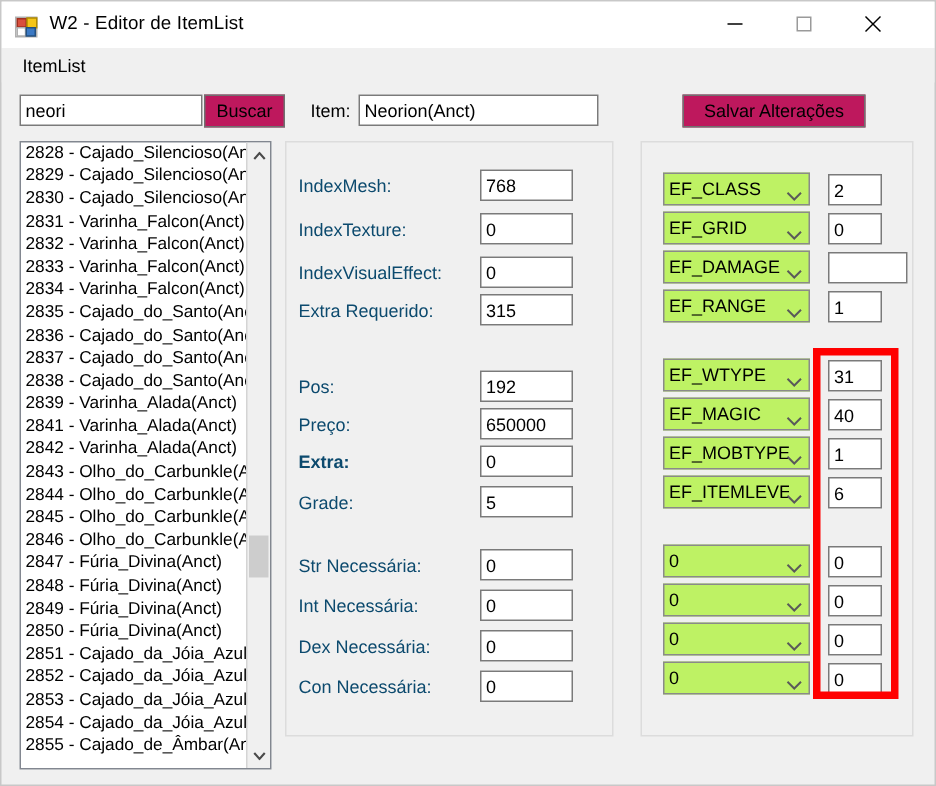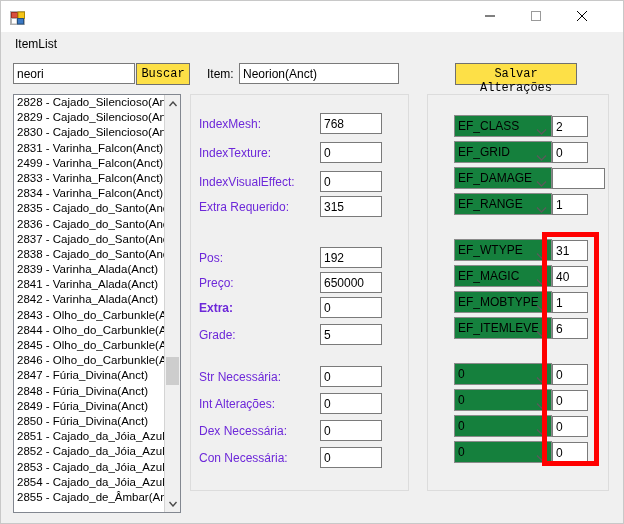--- a/index.html
+++ b/index.html
@@ -79,22 +79,22 @@
     font-family: "Liberation Sans", sans-serif;
     font-size: 12px;
     color: #000;
     padding: 1px 3px;
     outline: none;
   }
   .btn {
     position: absolute;
     box-sizing: border-box;
     border: 1px solid #707070;
-    background: #fde047;
-    font-family: Liberation Mono, monospace;
+    background: #be185d;
+    font-family: Liberation Sans, sans-serif;
     font-size: 12px;
     color: #000;
     cursor: default;
     text-align: center;
   }
   .btn-buscar {
     left: 135px; top: 62px;
     width: 54px; height: 22px;
   }
   .btn-salvar {
@@ -186,46 +186,46 @@
     width: 219px; height: 397px;
   }
   .panel-right {
     left: 426px; top: 93px;
     width: 182px; height: 397px;
   }
 
   .flabel {
     position: absolute;
     font-size: 12px;
-    color: #6d28d9;
+    color: #0c4a6e;
     white-space: nowrap;
     text-align: right;
   }
   .ftext {
     position: absolute;
     box-sizing: border-box;
     border: 1px solid #7a7a7a;
     background: #ffffff;
     font-family: "Liberation Sans", sans-serif;
     font-size: 12px;
     color: #000;
     padding: 1px 3px;
     height: 21px;
     outline: none;
   }
   .ftext-mid { left: 319px; width: 62px; }
   .ftext-right { left: 551px; width: 36px; }
 
   .fselect {
     position: absolute;
-    left: 453px;
+    left: 441px;
     width: 98px; height: 22px;
     box-sizing: border-box;
     border: 1px solid #8a8a8a;
-    background: #15803d;
+    background: #bef264;
     cursor: default;
   }
   .fselect .txt {
     position: absolute;
     left: 3px; top: 3px;
     font-size: 12px;
     color: #000;
     white-space: nowrap;
     overflow: hidden;
     width: 80px;
@@ -253,20 +253,21 @@
   <div class="titlebar">
     <div class="title-icon">
       <svg width="16" height="16" viewBox="0 0 16 16">
         <rect x="0.5" y="1.5" width="14" height="13" fill="#ffffff" stroke="#b0b0b0"></rect>
         <rect x="1.5" y="2.5" width="6" height="5.5" fill="#d94f3d" stroke="#a03020"></rect>
         <rect x="8" y="2" width="6.5" height="6.5" fill="#f5c518" stroke="#b08a00"></rect>
         <rect x="1.5" y="8.5" width="5.5" height="5.5" fill="#ffffff" stroke="#b0b0b0"></rect>
         <rect x="7.5" y="8.5" width="6" height="5.5" fill="#3b79c4" stroke="#24507f"></rect>
       </svg>
     </div>
+    <div class="title-text">W2 - Editor de ItemList</div>
 
     <div class="wbtn wbtn-min">
       <svg width="12" height="12" viewBox="0 0 12 12">
           <line x1="1" y1="6" x2="11" y2="6" stroke="#000" stroke-width="1"></line>
         </svg>
     </div>
     <div class="wbtn wbtn-max">
       <svg width="12" height="12" viewBox="0 0 12 12">
           <rect x="1.5" y="1.5" width="9" height="9" fill="none" stroke="#9a9a9a" stroke-width="1"></rect>
         </svg>
@@ -294,21 +295,21 @@
   <div class="btn btn-salvar">
     <span style="display:block;margin-top:3px;">Salvar Alterações</span>
   </div>
 
   <div class="listbox">
     <div class="list-scroll" id="list-scroll">
         <div class="list-item">2828 - Cajado_Silencioso(Anct)</div>
         <div class="list-item">2829 - Cajado_Silencioso(Anct)</div>
         <div class="list-item">2830 - Cajado_Silencioso(Anct)</div>
         <div class="list-item">2831 - Varinha_Falcon(Anct)</div>
-        <div class="list-item">2499 - Varinha_Falcon(Anct)</div>
+        <div class="list-item">2832 - Varinha_Falcon(Anct)</div>
         <div class="list-item">2833 - Varinha_Falcon(Anct)</div>
         <div class="list-item">2834 - Varinha_Falcon(Anct)</div>
         <div class="list-item">2835 - Cajado_do_Santo(Anct)</div>
         <div class="list-item">2836 - Cajado_do_Santo(Anct)</div>
         <div class="list-item">2837 - Cajado_do_Santo(Anct)</div>
         <div class="list-item">2838 - Cajado_do_Santo(Anct)</div>
         <div class="list-item">2839 - Varinha_Alada(Anct)</div>
         <div class="list-item">2841 - Varinha_Alada(Anct)</div>
         <div class="list-item">2842 - Varinha_Alada(Anct)</div>
         <div class="list-item">2843 - Olho_do_Carbunkle(Anc</div>
@@ -353,21 +354,21 @@
       <div class="flabel" style="left: 198px; top: 250px;">Pos:</div>
       <input class="ftext ftext-mid" value="192" style="top: 246px;">
       <div class="flabel" style="left: 198px; top: 275px;">Preço:</div>
       <input class="ftext ftext-mid" value="650000" style="top: 271px;">
       <div class="flabel" style="left: 198px; top: 300px; font-weight: bold;">Extra:</div>
       <input class="ftext ftext-mid" value="0" style="top: 296px;">
       <div class="flabel" style="left: 198px; top: 327px;">Grade:</div>
       <input class="ftext ftext-mid" value="5" style="top: 323px;">
       <div class="flabel" style="left: 198px; top: 369px;">Str Necessária:</div>
       <input class="ftext ftext-mid" value="0" style="top: 365px;">
-      <div class="flabel" style="left: 198px; top: 396px;">Int Alterações:</div>
+      <div class="flabel" style="left: 198px; top: 396px;">Int Necessária:</div>
       <input class="ftext ftext-mid" value="0" style="top: 392px;">
       <div class="flabel" style="left: 198px; top: 423px;">Dex Necessária:</div>
       <input class="ftext ftext-mid" value="0" style="top: 419px;">
       <div class="flabel" style="left: 198px; top: 450px;">Con Necessária:</div>
       <input class="ftext ftext-mid" value="0" style="top: 446px;">
     </div>
 
   <div class="panel panel-right"></div>
   <div id="effect-rows">
       <div class="fselect" style="top: 114px;">

